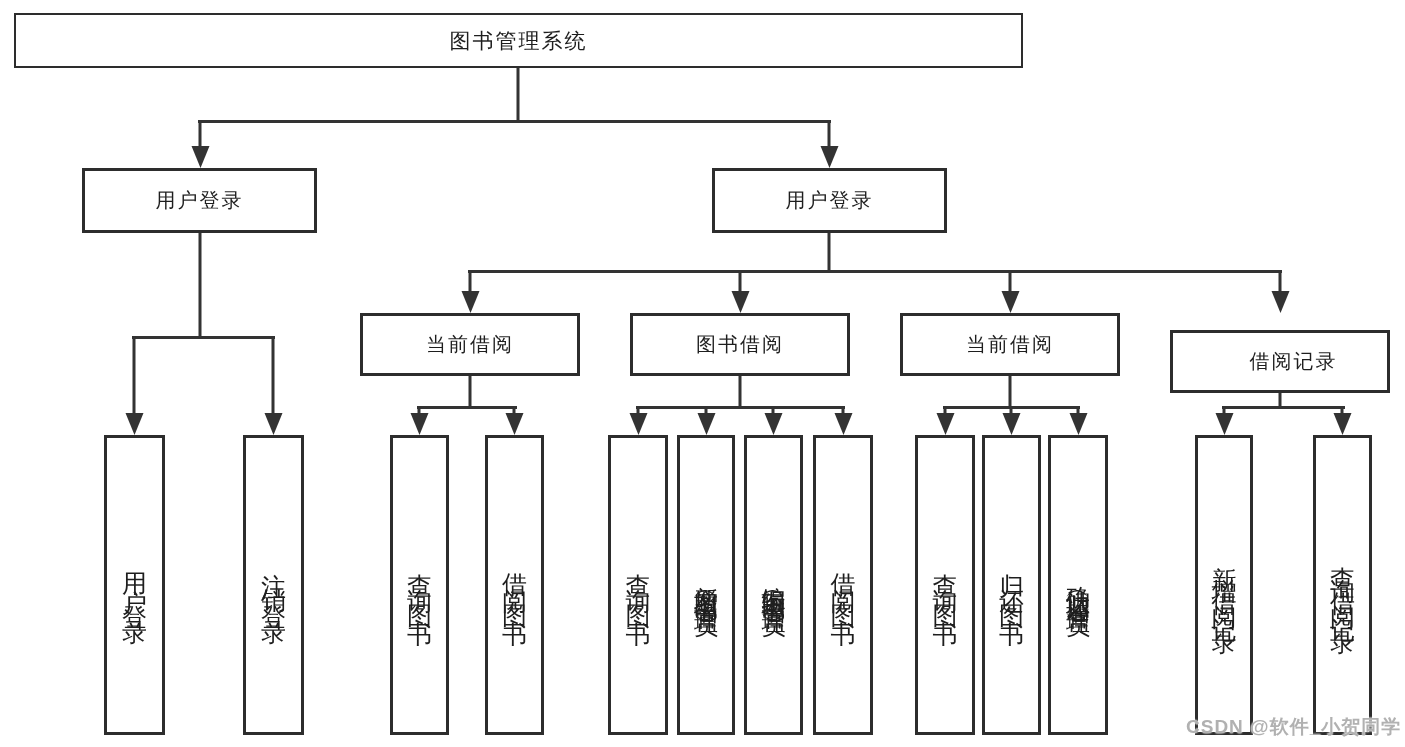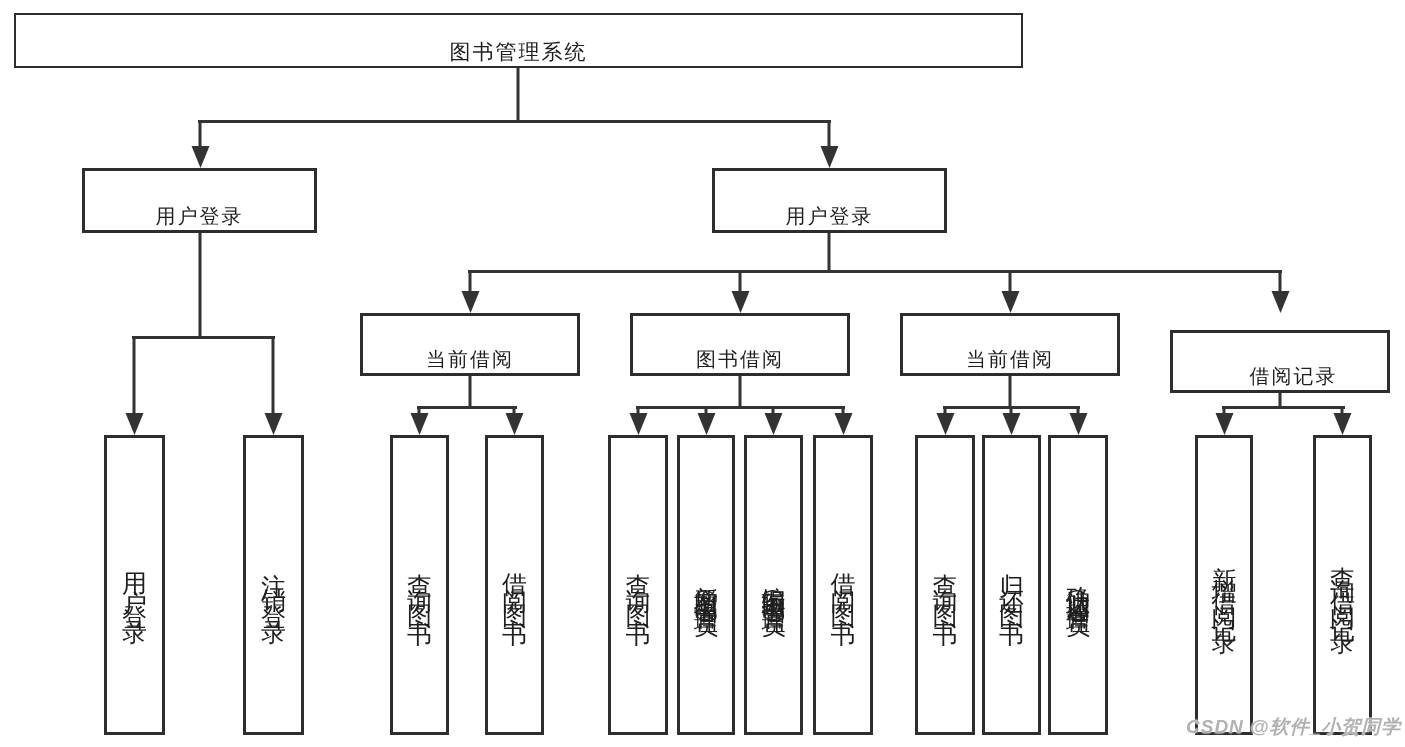--- a/index.html
+++ b/index.html
@@ -3,21 +3,21 @@
 <meta charset="utf-8">
 <style>
   html,body{margin:0;padding:0;background:#fff;}
   #stage{
     position:relative;width:1405px;height:747px;background:#ffffff;overflow:hidden;
     font-family:"Liberation Sans","DejaVu Sans",sans-serif;color:#1e1e1e;
   }
   
   .hnode{
     position:absolute;box-sizing:border-box;border:3px solid #2d2d2d;background:#fff;
-    display:flex;align-items:flex-end;justify-content:center;
+    display:flex;align-items:center;justify-content:center;
     font-size:20px;letter-spacing:2px;white-space:nowrap;z-index:2;
   }
   #root-box{font-size:21px;border-width:2px;}
   .leaf{
     position:absolute;box-sizing:border-box;top:435px;height:300px;
     border:3px solid #2d2d2d;background:#fff;
     display:flex;align-items:center;justify-content:center;z-index:2;
   }
   .leaf span{
     writing-mode:vertical-rl;text-orientation:mixed;
@@ -30,21 +30,21 @@
   .hl{position:absolute;height:3px;background:#333;z-index:1;}
   .arr::after{
     content:"";position:absolute;left:50%;bottom:-22px;transform:translateX(-50%);
     width:0;height:0;border-left:9px solid transparent;border-right:9px solid transparent;
     border-top:22px solid #333;
   }
   
   #watermark{
     position:absolute;left:1186px;top:714px;z-index:5;
     font-size:19px;font-weight:600;letter-spacing:1px;color:rgba(168,168,168,0.9);
-    text-shadow:0 0 2px #fff,0 0 2px #fff;white-space:nowrap;font-style:italic;
+    text-shadow:0 0 2px #fff,0 0 2px #fff;white-space:nowrap;
   }
 </style>
 </head>
 <body>
 
 <div id="stage">
 
   <div class="hnode" id="root-box" style="left:14px;top:13px;width:1009px;height:55px;">
     <span>图书管理系统</span>
   </div>

